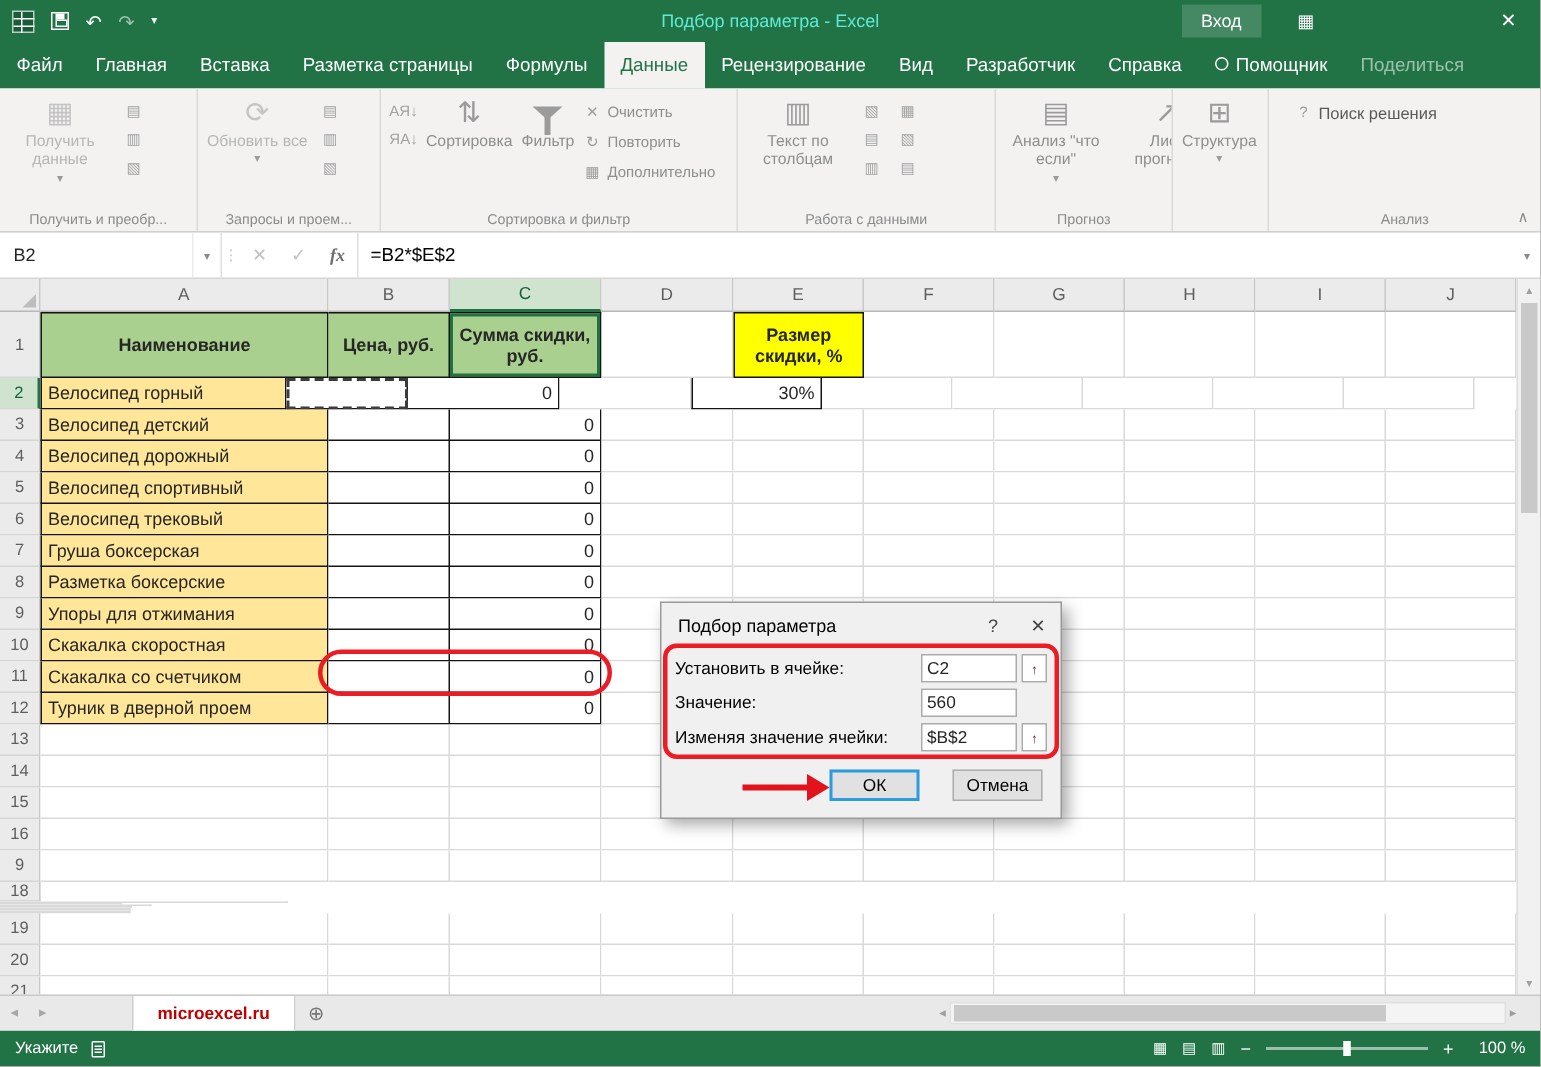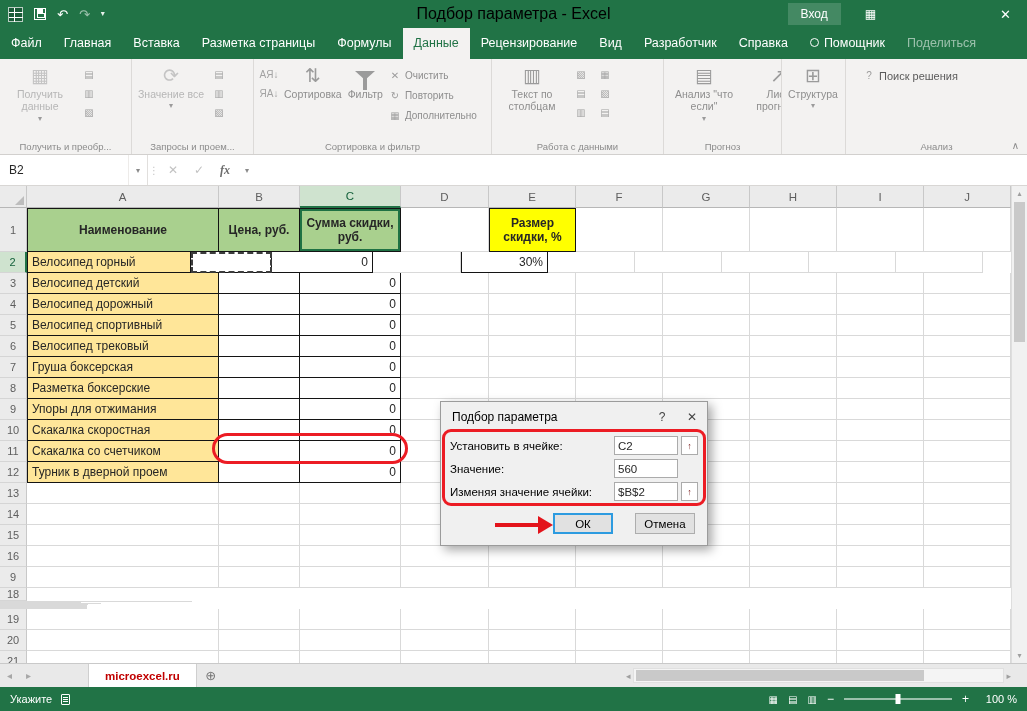--- a/index.html
+++ b/index.html
@@ -13,21 +13,21 @@
   .appicon{width:15px;height:15px;flex:none;border:1px solid rgba(255,255,255,.7);
     background:linear-gradient(#fff,#fff) 0 4px/15px 1px no-repeat,
                linear-gradient(#fff,#fff) 0 9px/15px 1px no-repeat,
                linear-gradient(#fff,#fff) 5px 0/1px 15px no-repeat,#1a5c38;}
   .saveicon{width:12px;height:12px;border:1px solid #fff;position:relative;}
   .saveicon::before{content:"";position:absolute;left:2px;top:0;width:6px;height:4px;background:#fff;}
   .saveicon::after{content:"";position:absolute;left:2px;bottom:1px;width:6px;height:3px;border:1px solid #fff;}
   .qicon{font-size:13px;line-height:1;color:#fff;}
   .qicon.dim{opacity:.55;}
   .qcaret{font-size:8px;opacity:.9;}
-  .tb-title{position:absolute;left:0;right:0;text-align:center;font-size:16px;color:#000000;pointer-events:none;}
+  .tb-title{position:absolute;left:0;right:0;text-align:center;font-size:12px;color:#5eead4;pointer-events:none;}
   .tb-right{margin-left:auto;display:flex;align-items:center;z-index:1;}
   .signin{background:rgba(255,255,255,.16);padding:4px 13px;font-size:12px;}
   .tb-icon{margin-left:24px;font-size:12px;}
   .tb-close{margin-left:116px;font-size:13px;padding:0 8px;}
 
   
   .tabrow{height:31px;background:#217346;display:flex;color:#fff;}
   .rtab{padding:0 11px;font-size:12.5px;line-height:31px;white-space:nowrap;}
   .rtab.active{background:#F3F2F1;color:#217346;}
   .rtab.muted{opacity:.55;}
@@ -180,21 +180,21 @@
         <span class="sicon-only">▤</span>
         <span class="sicon-only">▥</span>
         <span class="sicon-only">▧</span>
       </div>
       <div class="glabel">Получить и преобр...</div>
     </div>
 
     <div class="rgroup" style="width:122px">
       <div class="bigbtn disabled">
         <span class="bicon">⟳</span>
-        <span class="blabel">Значение все</span>
+        <span class="blabel">Обновить все</span>
         <span class="bcaret">▾</span>
       </div>
       <div class="sstack">
         <span class="sicon-only">▤</span>
         <span class="sicon-only">▥</span>
         <span class="sicon-only">▧</span>
       </div>
       <div class="glabel">Запросы и проем...</div>
     </div>
 
@@ -281,20 +281,21 @@
 
   <div class="fbar">
     <div class="namebox">
       <span>B2</span>
       <span class="nb-caret">▾</span>
     </div>
     <span class="fb-dots">⋮</span>
     <span class="fb-btn">✕</span>
     <span class="fb-btn">✓</span>
     <span class="fb-btn fx">fx</span>
+    <div class="fb-input">=B2*$E$2</div>
     <span class="fb-expand">▾</span>
   </div>
 
   <div class="gridwrap">
     <div class="sheetgrid">
         <div class="colheads">
           <div class="corner"></div>
           <div class="colh" style="width: 192px;">A</div>
           <div class="colh" style="width: 81px;">B</div>
           <div class="colh sel" style="width: 101px;">C</div>

